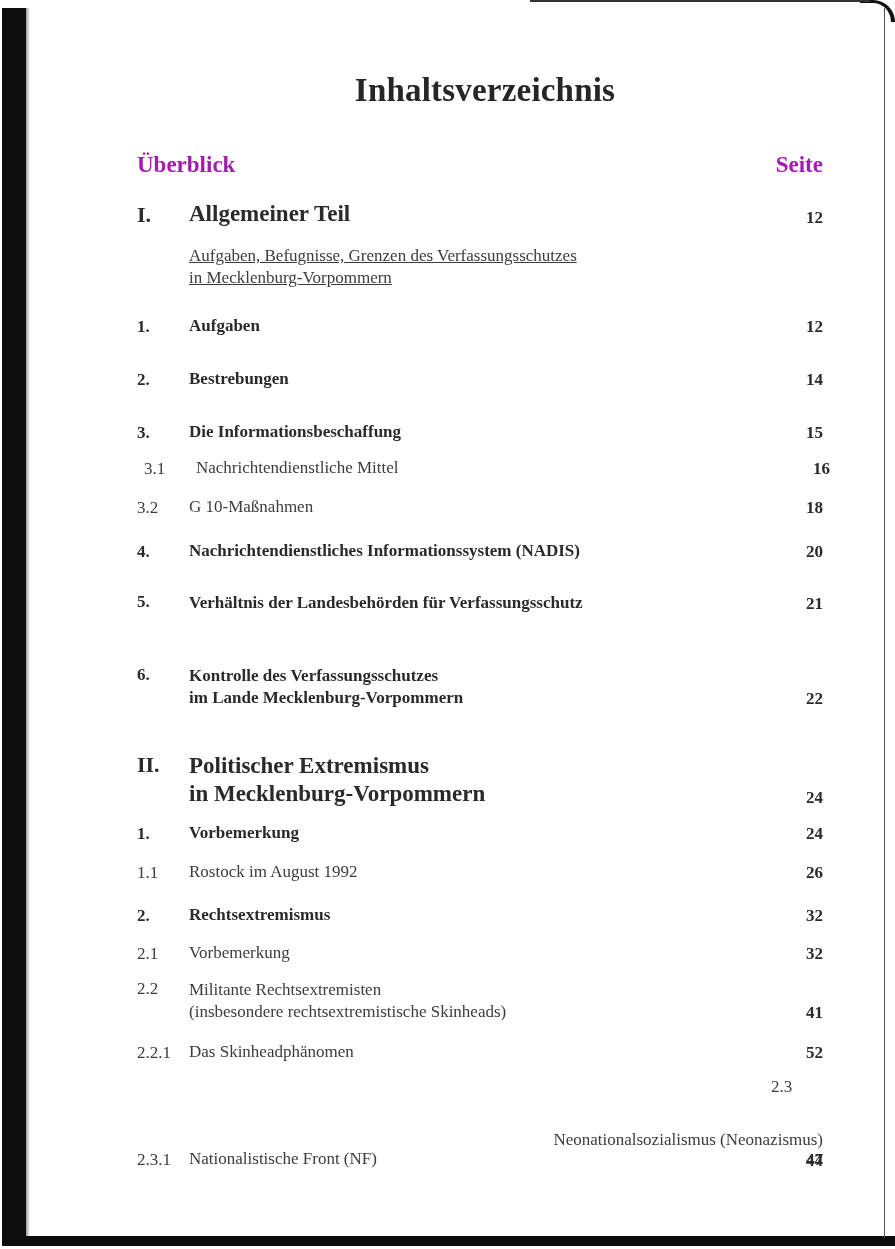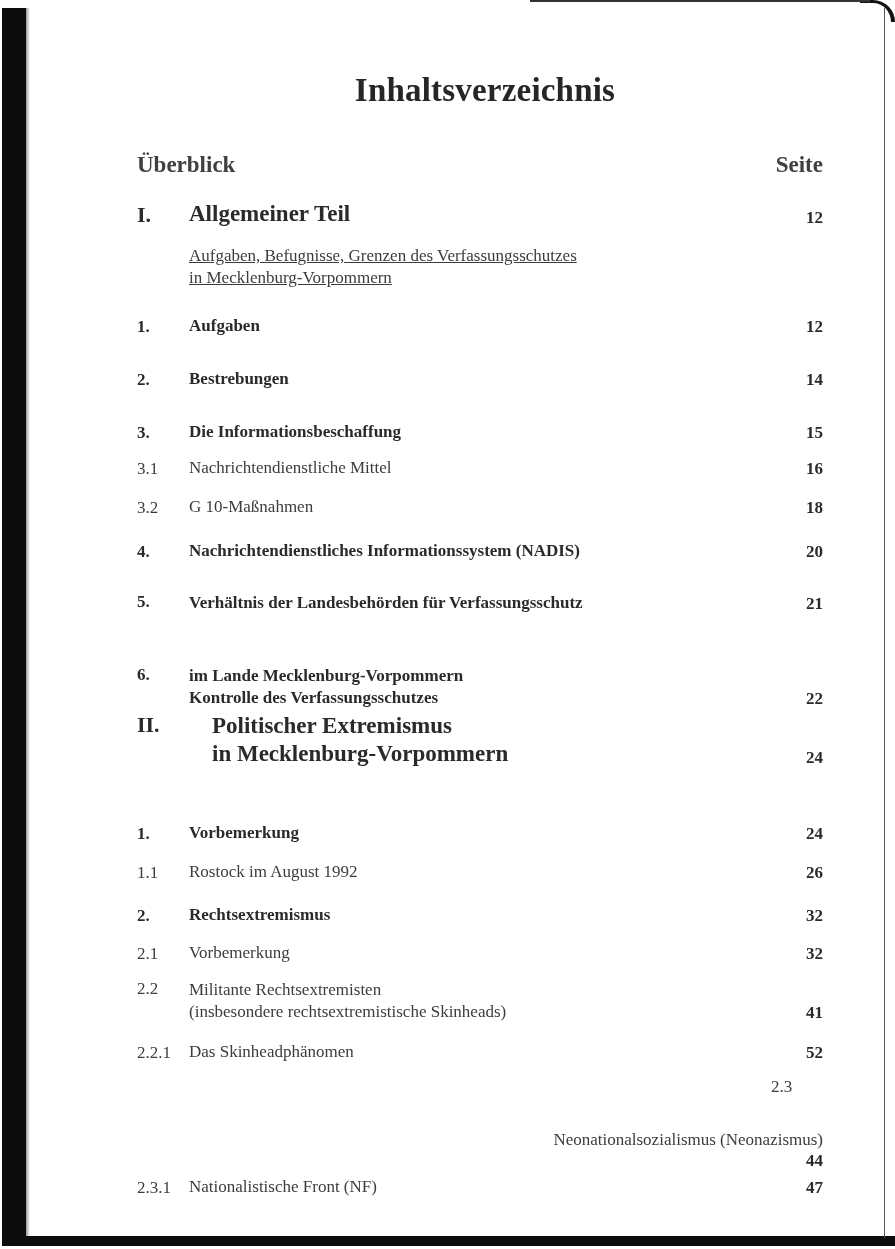--- a/index.html
+++ b/index.html
@@ -58,21 +58,21 @@
       letter-spacing: 0.2px;
     }
     .head-row {
       position: absolute;
       left: 137px; width: 686px;
       top: 152px;
       display: flex;
       justify-content: space-between;
       font-size: 23px;
       font-weight: bold;
-      color: #404040;
+      color: #a21caf;
     }
     .row {
       position: absolute;
       left: 137px;
       width: 686px;
       display: flex;
       align-items: flex-end;
     }
     .num {
       width: 52px;
@@ -153,21 +153,21 @@
   </div>
 
   <div class="row bold" style="top:421px;">
     <span class="num">3.</span>
     <span class="text">
         <div>Die Informationsbeschaffung</div>
       </span>
     <span class="page-no">15</span>
   </div>
 
-  <div class="row light" style="top:457px;">
+  <div class="row light" style="top:457px;margin-left:7px;">
     <span class="num">3.1</span>
     <span class="text">
         <div>Nachrichtendienstliche Mittel</div>
       </span>
     <span class="page-no">16</span>
   </div>
 
   <div class="row light" style="top:496px;">
     <span class="num">3.2</span>
     <span class="text">
@@ -188,27 +188,27 @@
     <span class="num num-top">5.</span>
     <span class="text">
       <div>Verhältnis der Landesbehörden für Verfassungsschutz</div>
     </span>
     <span class="page-no">21</span>
   </div>
 
   <div class="row bold" style="top:665px;">
     <span class="num num-top">6.</span>
     <span class="text">
+      <div>Kontrolle des Verfassungsschutzes</div>
       <div>im Lande Mecklenburg-Vorpommern</div>
-      <div>Kontrolle des Verfassungsschutzes</div>
     </span>
     <span class="page-no">22</span>
   </div>
 
-  <div class="row chapter" style="top:712px;gap:23px;">
+  <div class="row chapter" style="top:752px;">
     <span class="num num-top">II.</span>
     <span class="text">
       <div>Politischer Extremismus</div>
       <div>in Mecklenburg-Vorpommern</div>
     </span>
     <span class="page-no">24</span>
   </div>
 
   <div class="row bold" style="top:822px;">
     <span class="num">1.</span>
@@ -260,21 +260,21 @@
   </div>
 
   <div class="row light" style="top:1077px;flex-direction:column;">
     <span class="num">2.3</span>
     <span class="text">
         <div>Neonationalsozialismus (Neonazismus)</div>
       </span>
     <span class="page-no">44</span>
   </div>
 
-  <div class="row light" style="top:1176px;">
+  <div class="row light" style="top:1148px;">
     <span class="num">2.3.1</span>
     <span class="text">
         <div>Nationalistische Front (NF)</div>
       </span>
     <span class="page-no">47</span>
   </div>
 
 </div>
 
 </body></html>

